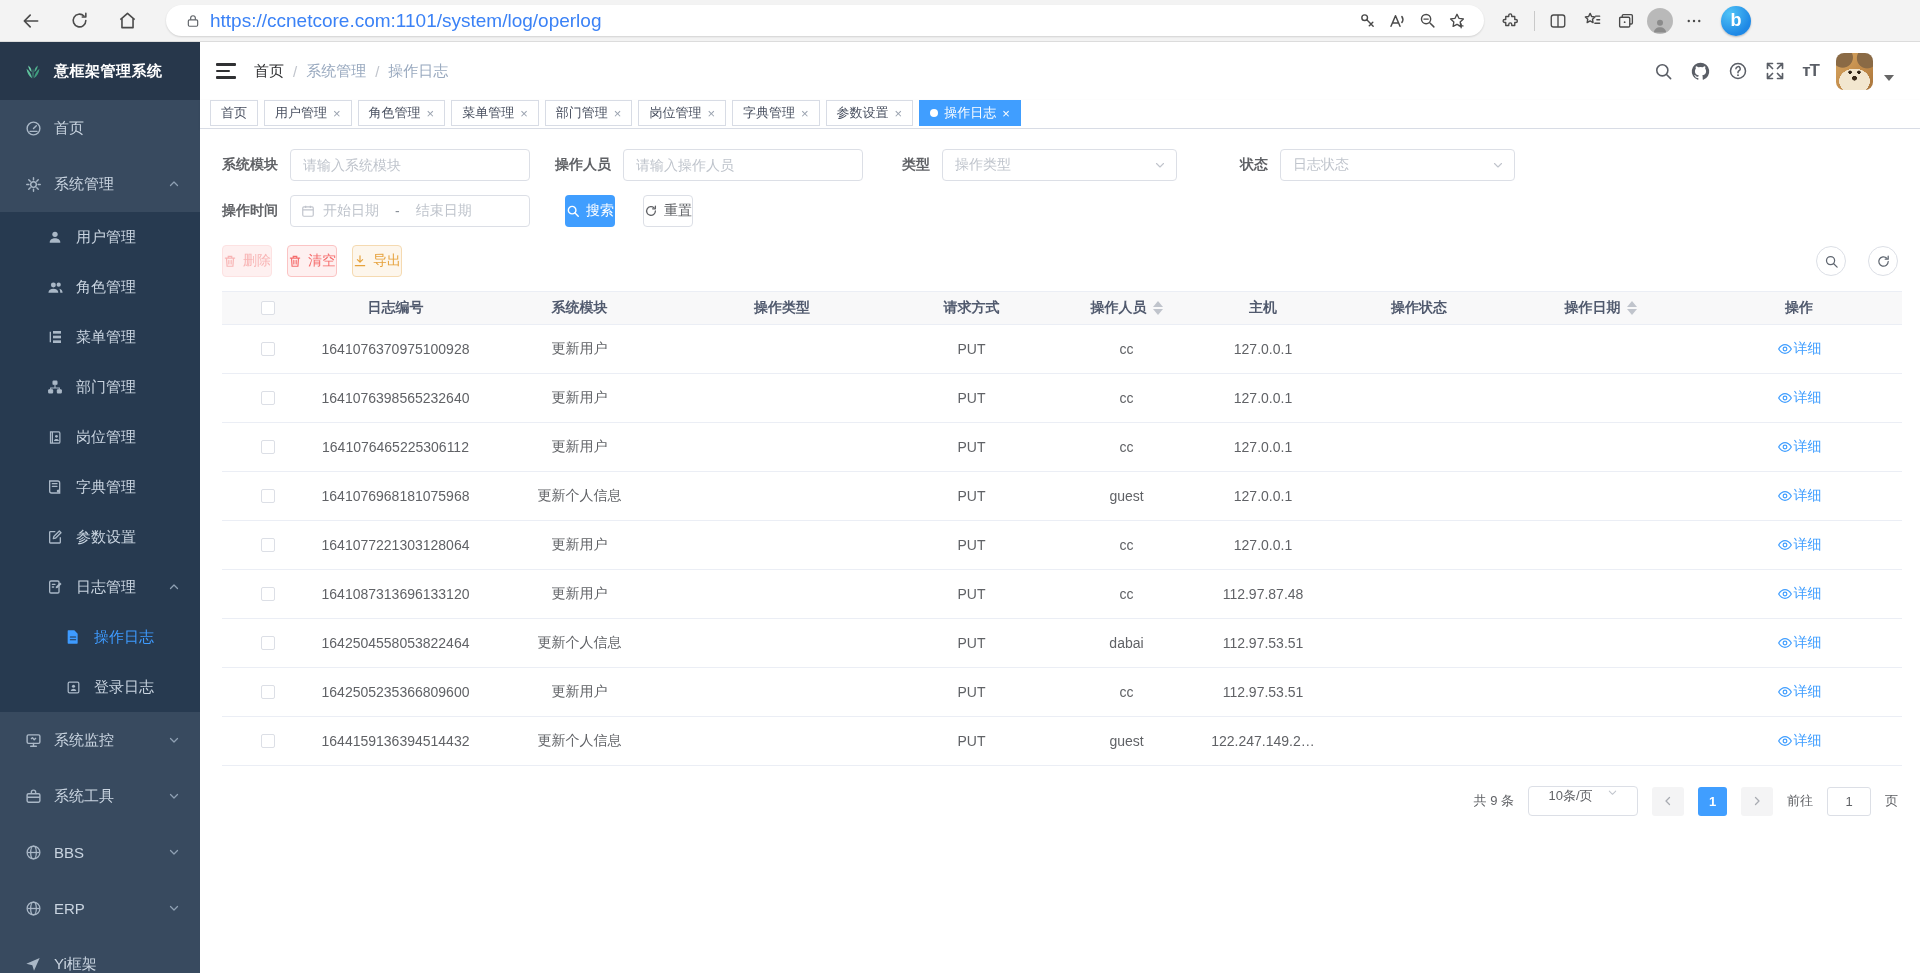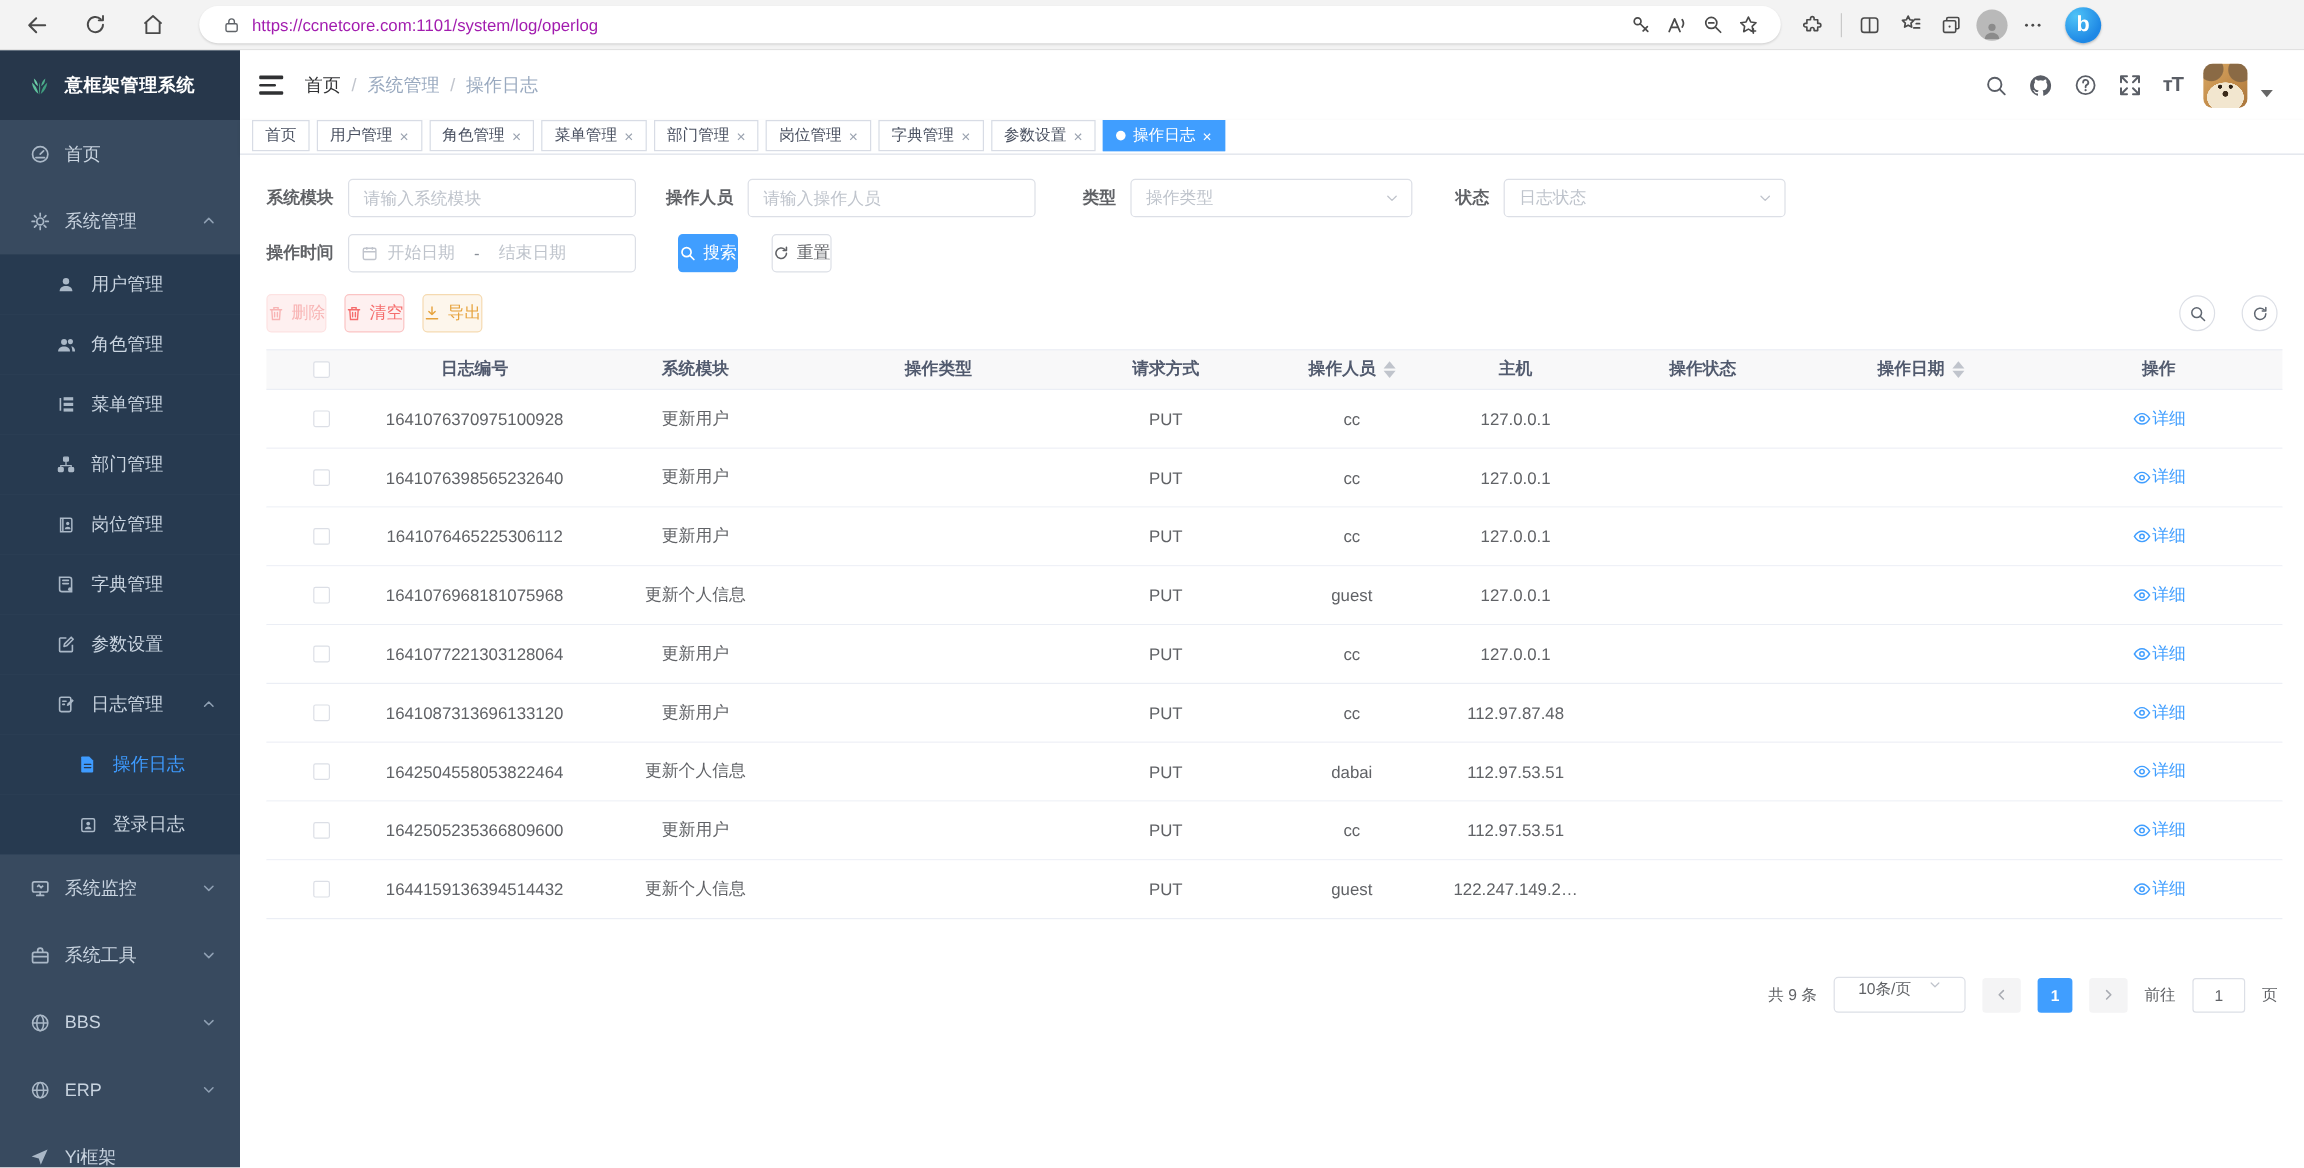--- a/index.html
+++ b/index.html
@@ -8,21 +8,21 @@
   .stage { position:relative; width:1920px; height:973px; display:flex; flex-direction:column; }
 
   
   .chrome { height:42px; background:#f3f3f3; border-bottom:1px solid #dcdcdc;
     display:flex; align-items:center; flex:0 0 42px; }
   .chrome .nav-ic { width:34px; height:34px; display:flex; align-items:center; justify-content:center;
     color:#4a4a4a; margin-left:14px; border-radius:6px; }
   .url-pill { margin-left:22px; width:1318px; height:31px; background:#fff; border-radius:16px;
     box-shadow:0 1px 2px rgba(0,0,0,.14); display:flex; align-items:center; padding:0 12px; }
   .url-pill .lock { color:#5f6368; margin:0 10px 0 8px; display:flex; }
-  .url-text { font-size:14px; color:#a21caf; flex:1; white-space:nowrap; overflow:hidden; }
+  .url-text { font-size:19px; color:#3b82f6; flex:1; white-space:nowrap; overflow:hidden; }
   .pill-ic { width:30px; height:30px; display:flex; align-items:center; justify-content:center; color:#4a4a4a; }
   .chrome-right { display:flex; align-items:center; margin-left:10px; }
   .chrome-right .tool { width:34px; height:34px; display:flex; align-items:center; justify-content:center; color:#4a4a4a; }
   .vdiv { width:1px; height:20px; background:#c9c9c9; margin:0 6px; }
   .profile-dot { width:26px; height:26px; border-radius:50%; background:#b9b9b9; display:flex; align-items:flex-end; justify-content:center; overflow:hidden; }
   .bing-badge { width:30px; height:30px; border-radius:50%;
     background:radial-gradient(circle at 30% 25%, #4fc3f7, #1e88e5 70%);
     display:flex; align-items:center; justify-content:center; color:#fff; font-weight:700; font-size:18px;
     box-shadow:0 1px 2px rgba(0,0,0,.25); margin:0 10px; }
 
@@ -82,21 +82,21 @@
   .frow { display:flex; align-items:center; }
   .row1 { margin-top:2px; }
   .row2 { margin-top:14px; }
   .flabel { font-size:14px; font-weight:700; color:#606266; margin-right:12px; white-space:nowrap; }
   .ipt { width:240px; height:32px; border:1px solid #dcdfe6; border-radius:4px; background:#fff;
     font-size:14px; color:#606266; padding:0 12px; outline:none; }
   .ipt::placeholder { color:#bfc4cc; }
   .sel { width:235px; height:32px; border:1px solid #dcdfe6; border-radius:4px; background:#fff;
     display:flex; align-items:center; padding:0 10px 0 12px; color:#bfc4cc; font-size:14px; cursor:pointer; }
   .sel .caret { margin-left:auto; color:#c0c4cc; display:flex; }
-  .g-gap1 { margin-left:25px; } .g-gap2 { margin-left:39px; } .g-gap3 { margin-left:36px; }
+  .g-gap1 { margin-left:25px; } .g-gap2 { margin-left:39px; } .g-gap3 { margin-left:63px; }
   .daterange { width:240px; height:32px; border:1px solid #dcdfe6; border-radius:4px; background:#fff;
     display:flex; align-items:center; padding:0 10px; color:#bfc4cc; font-size:14px; gap:8px; }
   .daterange .dsep { color:#8a9099; margin:0 8px; }
   .btn { height:32px; border-radius:4px; display:inline-flex; align-items:center; justify-content:center;
     font-size:14px; gap:6px; cursor:pointer; border:1px solid transparent; padding:0 0; white-space:nowrap; }
   .btn-search { background:#409eff; color:#fff; margin-left:35px; }
   .btn-reset { background:#fff; border-color:#dcdfe6; color:#606266; margin-left:28px; }
   .toolbar { margin-top:18px; display:flex; align-items:center; }
   .btn-del { background:#fef0f0; border-color:#fde2e2; color:#f8b4b4; cursor:not-allowed; }
   .btn-clear { background:#fef0f0; border-color:#fbc4c4; color:#f56c6c; margin-left:15px; }
@@ -114,21 +114,21 @@
   .c-sel{width:91px}.c-id{width:165px}.c-mod{width:203px}.c-typ{width:202px}.c-met{width:177px}
   .c-opr{width:133px}.c-hst{width:140px}.c-sta{width:172px}.c-dat{width:191px}.c-act{width:206px}
   .cb { width:14px; height:14px; border:1px solid #dcdfe6; border-radius:2px; background:#fff; display:inline-block; cursor:pointer; }
   .sorter { display:inline-flex; flex-direction:column; margin-left:6px; gap:2px; }
   .sorter i { width:0; height:0; border-left:5px solid transparent; border-right:5px solid transparent; display:block; }
   .sorter .up { border-bottom:6px solid #c0c4cc; }
   .sorter .down { border-top:6px solid #c0c4cc; }
   .detail-link { color:#409eff; display:inline-flex; align-items:center; gap:1px; cursor:pointer; }
 
   
-  .pager { margin-top:48px; display:flex; align-items:center; justify-content:flex-end; gap:14px;
+  .pager { margin-top:20px; display:flex; align-items:center; justify-content:flex-end; gap:14px;
     font-size:13px; color:#606266; padding-right:4px; }
   .psel { width:110px; height:30px; border:1px solid #dcdfe6; border-radius:4px; display:flex; 
     justify-content:center; gap:14px; color:#606266; cursor:pointer; }
   .pbtn { width:32px; height:29px; background:#f4f4f5; border-radius:3px; display:flex; align-items:center;
     justify-content:center; color:#a8abb2; cursor:pointer; }
   .pnum { width:29px; height:29px; background:#409eff; color:#fff; border-radius:3px; display:flex;
     align-items:center; justify-content:center; font-weight:700; cursor:pointer; }
   .goto-ipt { width:44px; height:29px; border:1px solid #dcdfe6; border-radius:3px; text-align:center;
     font-size:13px; color:#606266; outline:none; }
   svg { display:block; }

